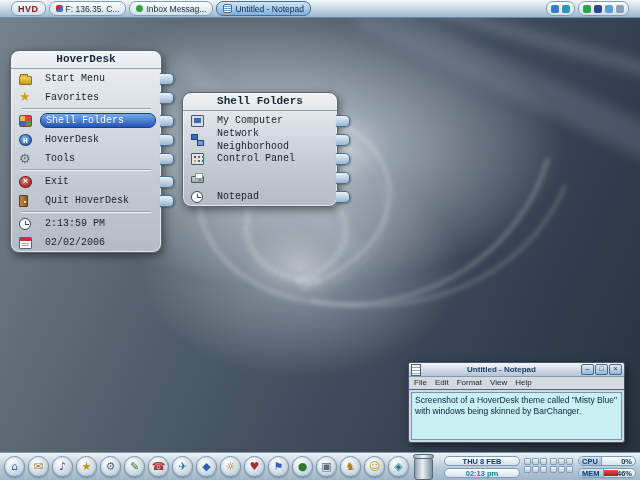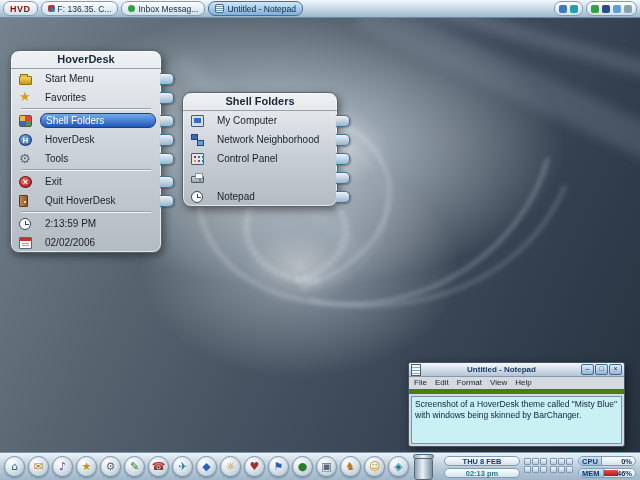--- a/index.html
+++ b/index.html
@@ -2,21 +2,21 @@
 <html><head>
 <meta charset="utf-8">
 <style>
   html,body{margin:0;padding:0;background:#222;}
   #screen{position:relative;width:640px;height:480px;overflow:hidden;
     font-family:"Liberation Sans","DejaVu Sans",sans-serif;
     background:linear-gradient(115deg,#75838f 0%,#55646f 30%,#414f5e 55%,#303d4c 80%,#27323f 100%);}
   
   .taskbar{position:absolute;left:0;top:0;width:640px;height:18px;box-sizing:border-box;
     background:linear-gradient(180deg,#f2f7fb,#c5d6e4 55%,#9fb7ca);border-bottom:1px solid #6d8ba3;
-    display:flex;align-items:center;padding:0 3px;gap:3px;z-index:50;}
+    display:flex;align-items:center;padding:0 11px;gap:3px;z-index:50;}
   .tb-btn{height:13px;border-radius:7px;background:linear-gradient(180deg,#fcfeff,#cfdfeb);
     border:1px solid #7e9cb8;font-size:8.5px;color:#1a2a3a;display:flex;align-items:center;
     padding:0 6px;gap:3px;white-space:nowrap;}
   .tb-btn.active{background:linear-gradient(180deg,#d3e6f7,#7fb0da);border-color:#3f6f9f;color:#0e2744;}
   .hvd{font-weight:bold;color:#8a1212;font-size:9px;letter-spacing:.5px;}
   .tdot{width:7px;height:7px;border-radius:2px;}
   .td1{background:linear-gradient(135deg,#c03030 50%,#3a70c0 50%);}
   .td2{background:#30a040;border-radius:50%;}
   .td3{background:repeating-linear-gradient(#fff 0 1px,#7a9ac0 1px 2px);border:1px solid #567;}
   .tray{margin-left:auto;display:flex;gap:3px;align-items:center;}
@@ -24,21 +24,21 @@
     border:1px solid #7e9cb8;display:flex;align-items:center;padding:0 4px;gap:3px;}
   .tico{width:8px;height:8px;border-radius:2px;}
   .tc1{background:#3a7ac0}.tc2{background:#2a9ab0}.tc3{background:#34a04a}
   .tc4{background:#2a4a8a}.tc5{background:#58a0d8}.tc6{background:#8aa0b4}
   
   .bgart{position:absolute;left:0;top:18px;width:640px;height:434px;z-index:1;}
   
   .menu{position:absolute;z-index:20;box-sizing:border-box;
     background:linear-gradient(180deg,#eff2f5,#c8cfd6 55%,#b3bbc3);
     border:1px solid #59636d;border-radius:9px;
-    box-shadow:2px 3px 8px rgba(0,0,0,.45),inset 0 0 0 1px rgba(255,255,255,.65);}
+    box-shadow:2px 3px 8px rgba(0,0,0,.45),inset 0 0 0 1px rgba(255,255,255,.65);font-family:Liberation Mono, monospace;}
   .menu-title{height:17px;line-height:17px;text-align:center;font-size:11px;font-weight:bold;
     color:#17283a;border-bottom:1px solid #97a1ab;}
   .mi{height:19px;display:flex;align-items:center;padding:0 5px 0 8px;position:relative;
     font-size:10px;color:#191f27;}
   .mil{flex:1;line-height:13px;padding:1px 5px;border-radius:7px;}
   .mi.sel .mil{background:linear-gradient(180deg,#74abe9,#2256b6);color:#fff;
     border:1px solid #1a3f90;padding:0 5px;}
   .sep{height:0;margin:1px 10px;border-top:1px solid #98a2ac;border-bottom:1px solid #f2f6fa;}
   .rtab{position:absolute;right:-13px;top:4px;width:13px;height:10px;border:1px solid #48708f;
     border-left:none;border-radius:0 5px 5px 0;
@@ -86,21 +86,21 @@
     background:#d4dae0;border:1px solid #46566a;border-radius:3px;
     box-shadow:2px 3px 9px rgba(0,0,0,.5);}
   .np-title{height:13px;background:linear-gradient(180deg,#f4f8fc,#b2c4d6);display:flex;
     align-items:center;padding:0 2px;border-bottom:1px solid #8898ac;border-radius:2px 2px 0 0;}
   .np-ico{width:8px;height:10px;background:repeating-linear-gradient(#fff 0 2px,#8aa6c6 2px 3px);
     border:1px solid #4c5e74;margin-right:2px;}
   .np-title-text{flex:1;text-align:center;font-size:8px;font-weight:bold;color:#16365e;}
   .np-btn{width:11px;height:9px;font-size:7px;line-height:8px;text-align:center;
     background:linear-gradient(#e0ecf6,#96b6d2);border:1px solid #47688a;border-radius:2px;
     margin-left:1px;color:#122a44;}
-  .np-menu{display:flex;gap:8px;padding:1px 5px 2px;font-size:8px;color:#20262e;border-bottom:5px solid #4d7c0f;}
+  .np-menu{display:flex;gap:8px;padding:1px 5px 2px;font-size:8px;color:#20262e;border-bottom:1px solid #4d7c0f;}
   .np-body{margin:2px;background:#c9f1f3;border:1px solid #7a92a8;height:48px;padding:2px 3px;
     font-size:8.5px;line-height:11px;color:#0e2040;white-space:pre-wrap;box-sizing:border-box;}
   
   .dock{position:absolute;left:0;bottom:0;width:640px;height:28px;z-index:50;box-sizing:border-box;
     background:linear-gradient(180deg,#ecf3f8,#bacde 55%,#a0b8cb);
     background:linear-gradient(180deg,#ecf3f8,#b8cbda 55%,#9fb7ca);border-top:1px solid #7a98b0;}
   .dock-icons{position:absolute;left:4px;top:3px;display:flex;gap:3px;}
   .dico{width:21px;height:21px;border-radius:50%;box-sizing:border-box;
     background:radial-gradient(circle at 35% 30%,#ffffff,#d3dee7 55%,#a9bdcc);
     border:1px solid #7e96ac;box-shadow:0 1px 2px rgba(0,0,0,.3);

